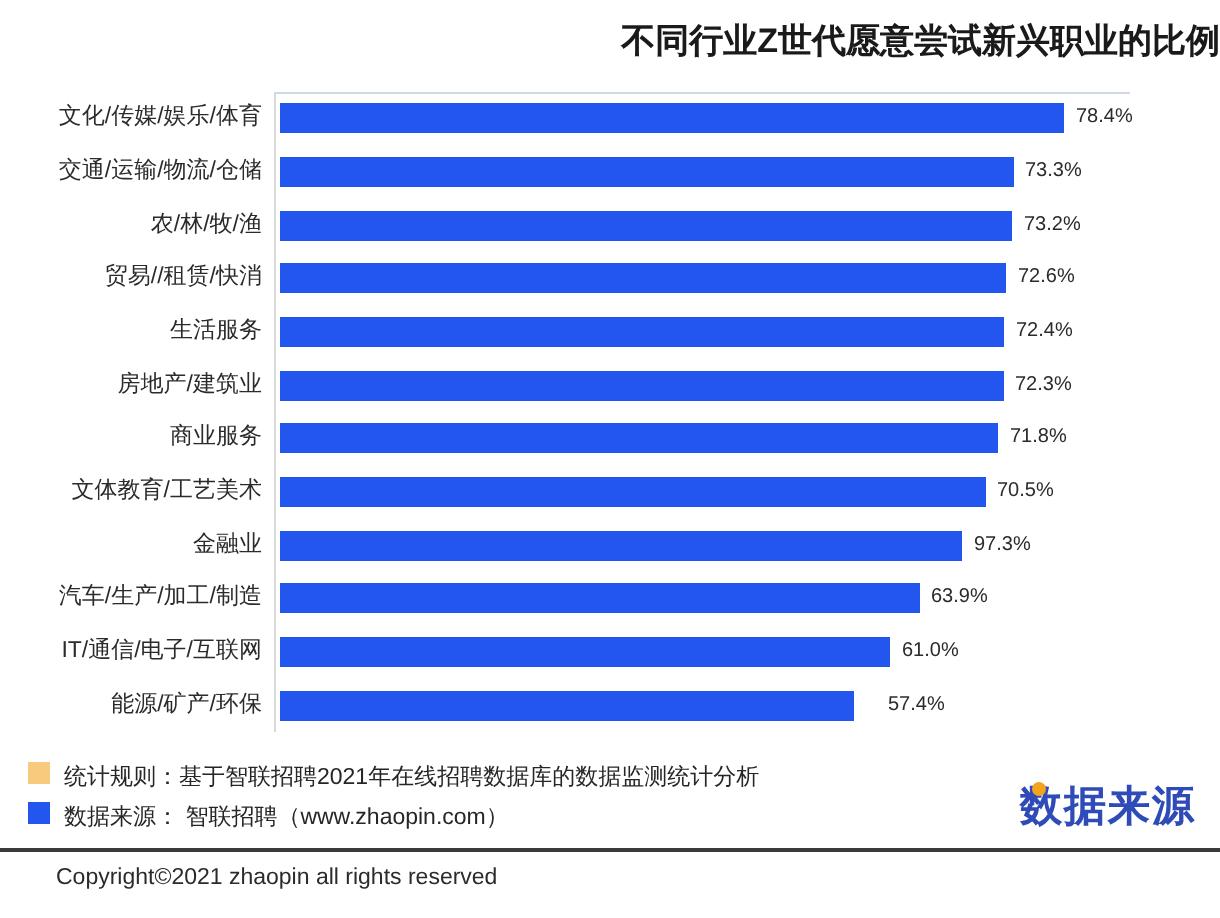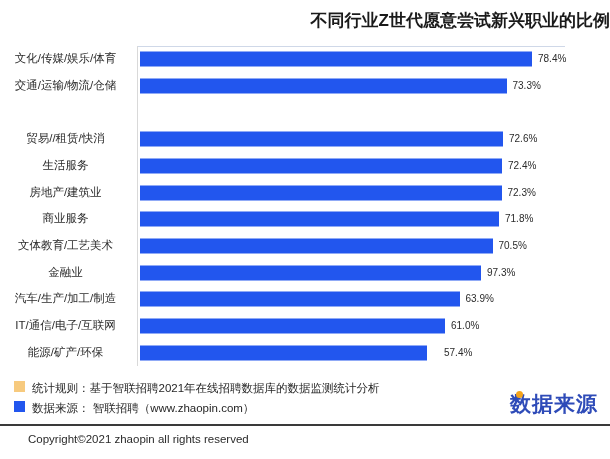--- a/index.html
+++ b/index.html
@@ -62,21 +62,21 @@
     left: 0;
     width: 610px;
     height: 26.6px;
   }
   .cat-label {
     position: absolute;
     left: 0;
     top: 50%;
     transform: translateY(-50%);
     width: 131px;
-    text-align: center;
+    text-align: right;
     font-size: 11.5px;
     color: #2b2b2b;
     white-space: nowrap;
     line-height: 1;
   }
   .bar {
     position: absolute;
     left: 140px;
     top: 50%;
     transform: translateY(-50%);
@@ -172,20 +172,25 @@
 
 <div class="row" style="top: 0px; height: 26.6667px;">
       <div class="cat-label">文化/传媒/娱乐/体育</div>
       <div class="bar" style="width: 392px; background: rgb(34, 86, 238);"></div>
       <div class="val-label" style="left: 538px;">78.4%</div>
     </div>
     <div class="row" style="top: 26.6667px; height: 26.6667px;">
       <div class="cat-label">交通/运输/物流/仓储</div>
       <div class="bar" style="width: 366.5px; background: rgb(34, 86, 238);"></div>
       <div class="val-label" style="left: 512.5px;">73.3%</div>
+    </div>
+    <div class="row" style="top: 53.3333px; height: 26.6667px;">
+      <div class="cat-label">农/林/牧/渔</div>
+      <div class="bar" style="width: 366px; background: rgb(34, 86, 238);"></div>
+      <div class="val-label" style="left: 512px;">73.2%</div>
     </div>
     <div class="row" style="top: 80px; height: 26.6667px;">
       <div class="cat-label">贸易//租赁/快消</div>
       <div class="bar" style="width: 363px; background: rgb(34, 86, 238);"></div>
       <div class="val-label" style="left: 509px;">72.6%</div>
     </div>
     <div class="row" style="top: 106.667px; height: 26.6667px;">
       <div class="cat-label">生活服务</div>
       <div class="bar" style="width: 362px; background: rgb(34, 86, 238);"></div>
       <div class="val-label" style="left: 508px;">72.4%</div>

